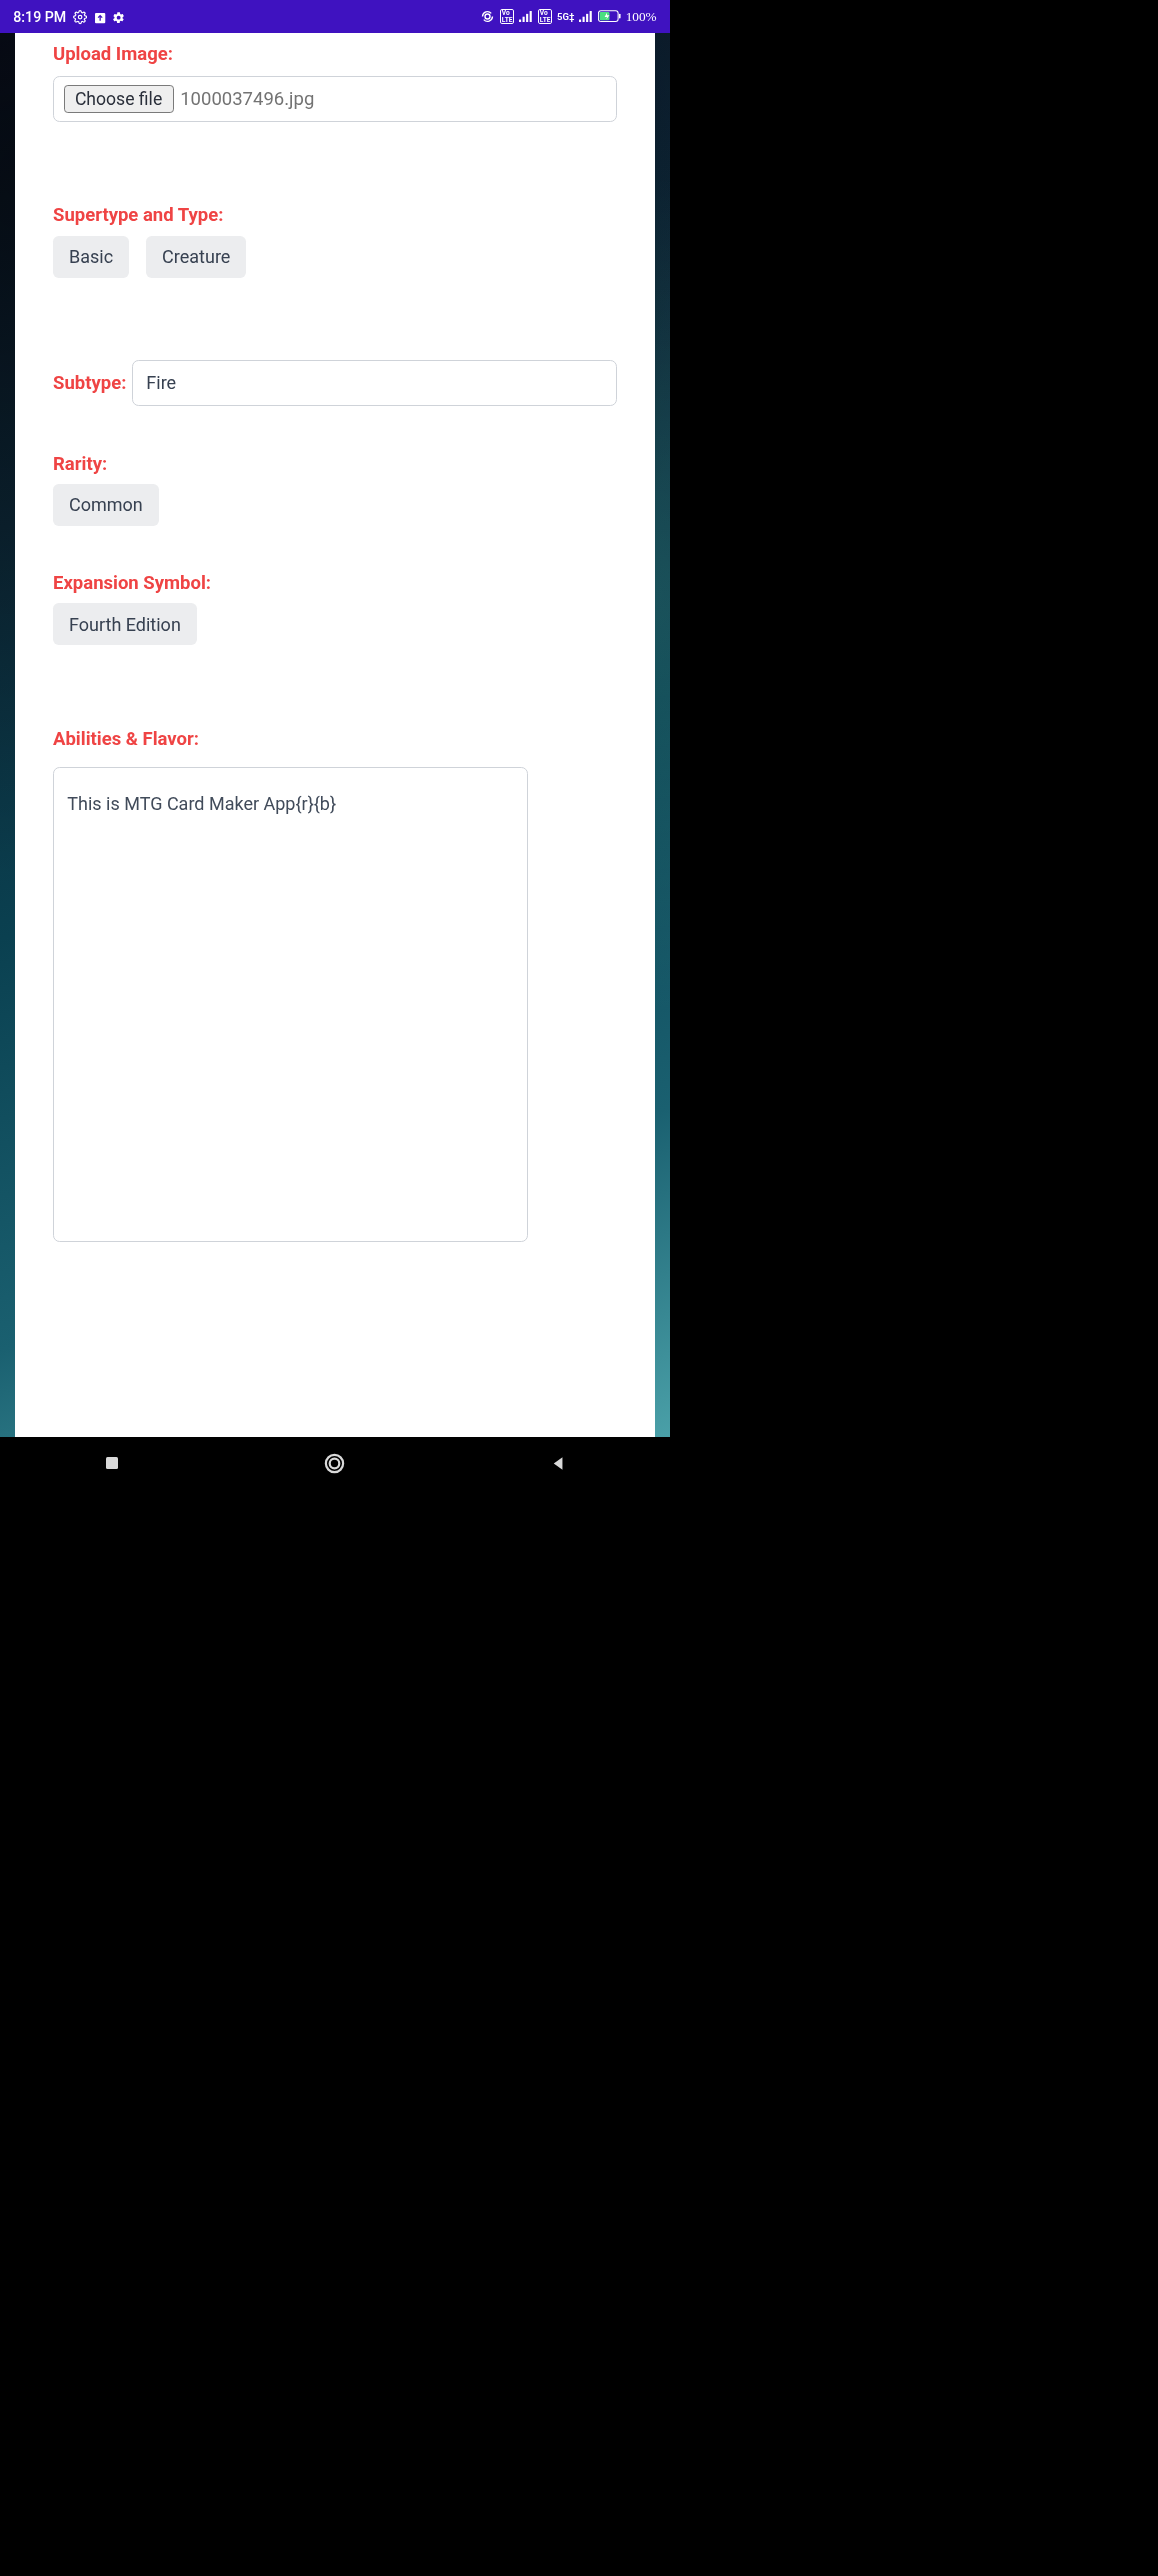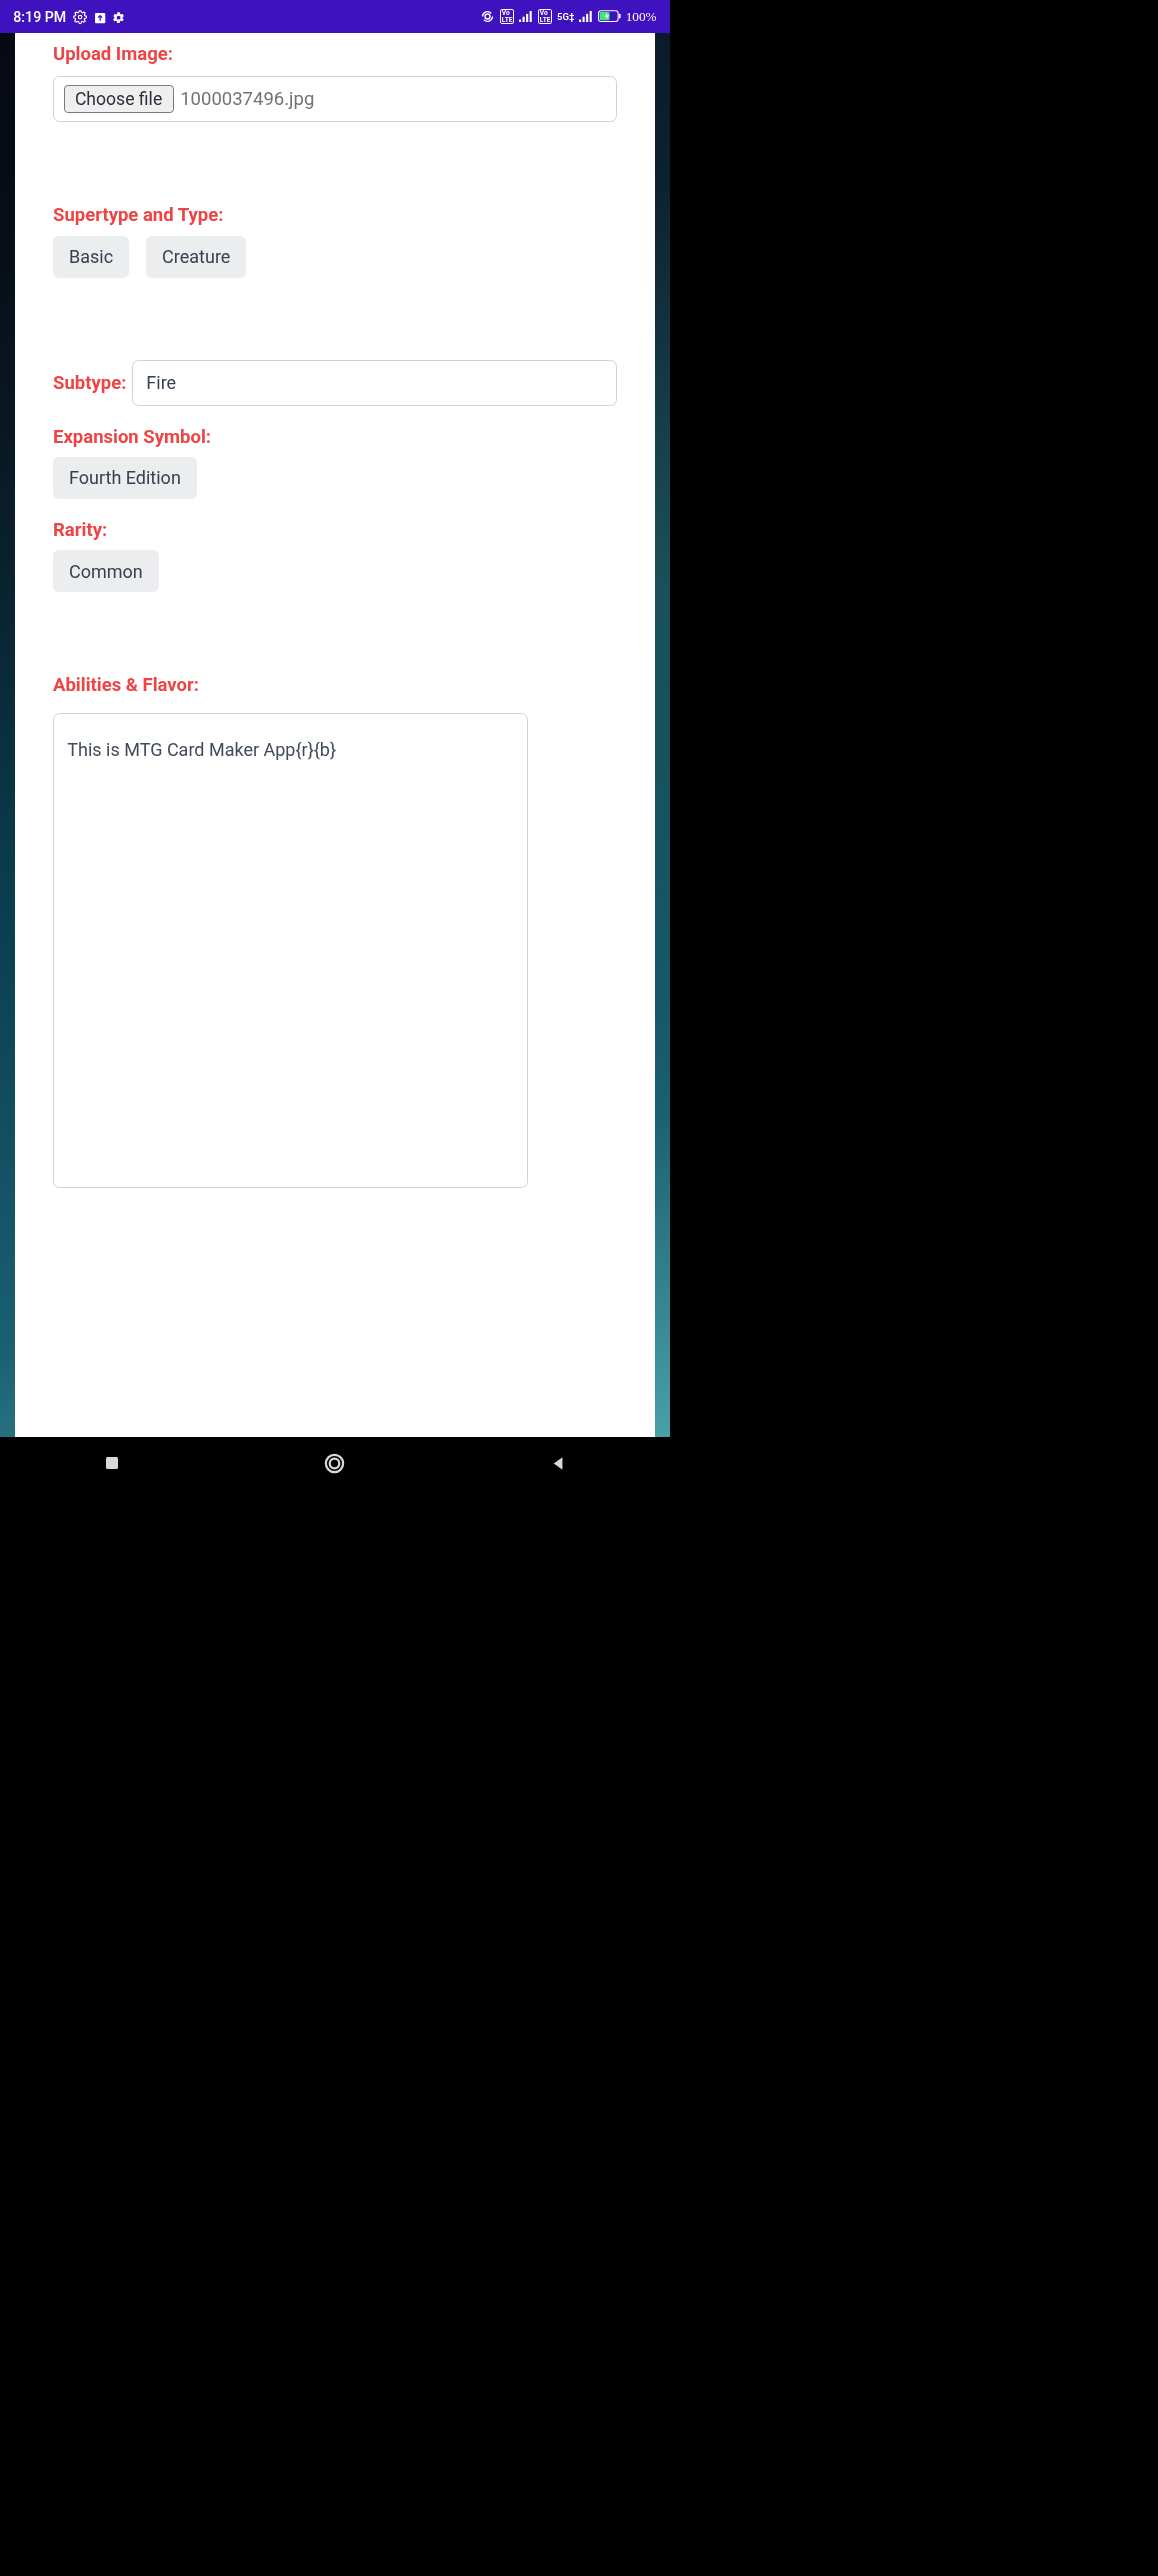--- a/index.html
+++ b/index.html
@@ -13,21 +13,21 @@
   .status-icon { display: inline-flex; align-items: center; justify-content: center; }
 
   
   .bg-area { flex: 1; position: relative; background: linear-gradient(160deg, #0a1020 0%, #0d2838 30%, #0a4050 55%, #1a6070 80%, #4aa0a8 100%); overflow: hidden; }
   .bg-area::before { content:""; position:absolute; inset:0; background: radial-gradient(circle at 95% 40%, rgba(140,255,210,0.12), transparent 40%), radial-gradient(circle at 5% 10%, rgba(0,0,0,0.5), transparent 50%); }
 
   
   .card { position: absolute; left: 15px; right: 15px; top: 0; bottom: 0; background: #fff; padding: 9.5px 38px 19px 38px; overflow: hidden; }
 
   .field-group { margin-bottom: 46px; }
-  .field-group.tight { margin-bottom: 20px; }
+  .field-group.tight { margin-bottom: 47px; }
 
   .label { font-weight: 700; font-size: 18.5px; color: #ef4444; }
 
   
   .file-row { margin-top: 11.4px; border: 0.9px solid #cfd3d9; border-radius: 6.6px; padding: 8.5px 9.5px; display: flex; align-items: center; gap: 6.6px; }
   .file-btn { background: #efefef; border: 0.9px solid #7a7a7a; border-radius: 3.8px; padding: 2.8px 10.4px; font-size: 17.6px; color: #2a2f3a; font-family: inherit; }
   .file-name { font-size: 18.5px; color: #737373; }
 
   
   .select-row { margin-top: 9.5px; display: flex; gap: 17px; }
@@ -130,31 +130,31 @@
       </div>
     </div>
 
     <div class="spacer-sm"></div>
 
     <div class="field-group tight inline-row">
       <span class="label">Subtype:</span>
       <input class="text-input" value="Fire" style="">
     </div>
 
+    <div class="field-group">
+      <div class="label">Rarity:</div>
+      <div class="select-row">
+        <button class="select">Common</button>
+      </div>
+    </div>
+
     <div class="field-group tight">
       <div class="label">Expansion Symbol:</div>
       <div class="select-row">
         <button class="select">Fourth Edition</button>
-      </div>
-    </div>
-
-    <div class="field-group">
-      <div class="label">Rarity:</div>
-      <div class="select-row">
-        <button class="select">Common</button>
       </div>
     </div>
 
     <div class="spacer-sm"></div>
 
     <div>
       <div class="label">Abilities &amp; Flavor:</div>
       <div class="textarea-wrap">
         <textarea class="textarea" style="">This is MTG Card Maker App{r}{b}</textarea>
       </div>

